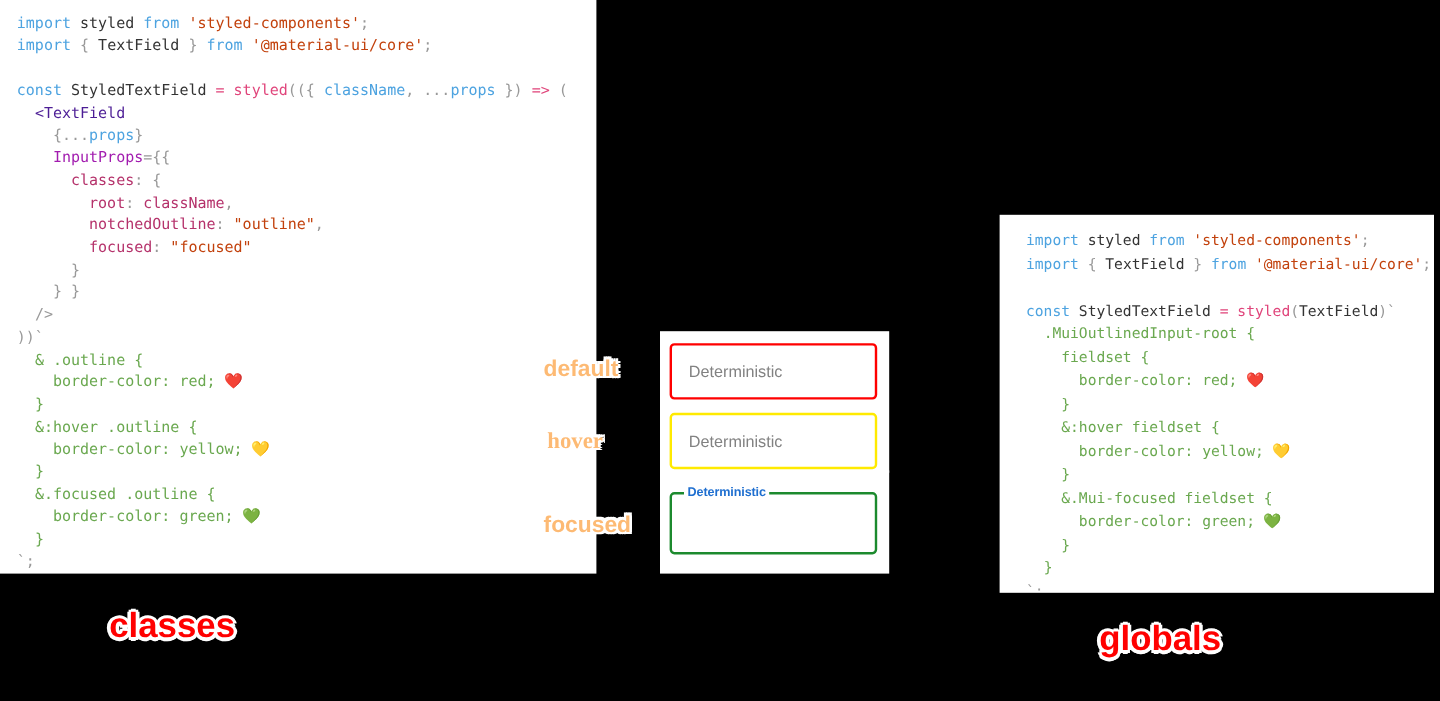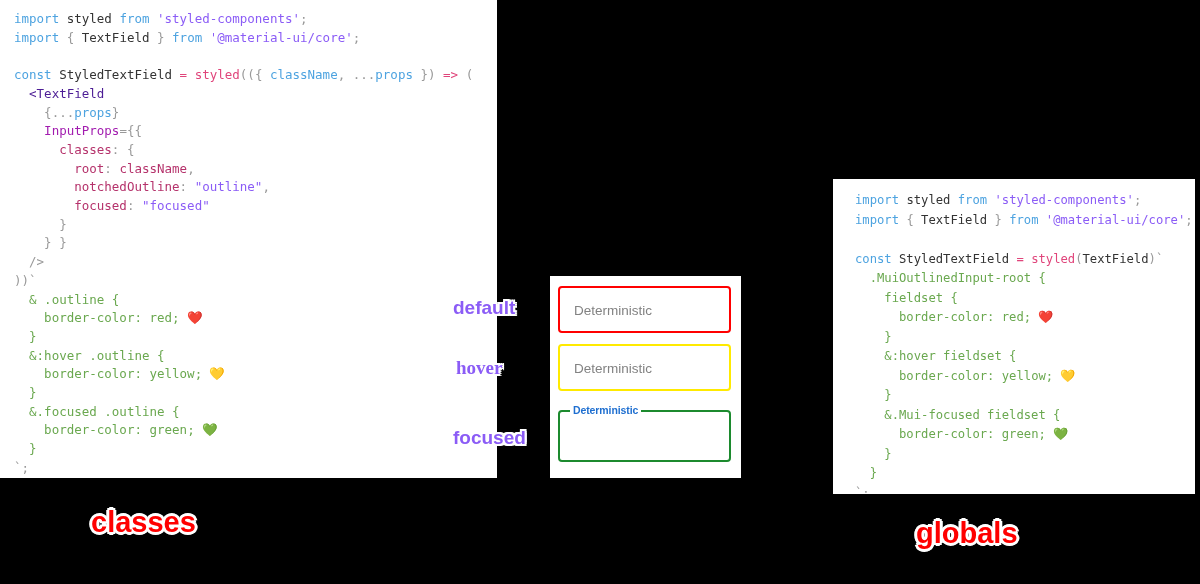--- a/index.html
+++ b/index.html
@@ -46,21 +46,21 @@
   }
   #panel-globals .code-block {
     font-size: 12.2px;
     line-height: 19.5px;
   }
   .code-line { min-height: 1px; }
 
   
   .tk-kw   { color: #4da3e0; text-align: center; }          
   .tk-def  { color: #333333; }          
-  .tk-str  { color: #8b5cf6; }          
+  .tk-str  { color: #c2410c; }          
   .tk-op   { color: #e0457b; }          
   .tk-tag  { color: #4c1d95; }
   .tk-var  { color: #4da3e0; }          
   .tk-prop { color: #b5326b; }          
   .tk-attr { color: #a21caf; }          
   .tk-punc { color: #999999; }          
   .tk-sel  { color: #6aa84f; text-align: center; }          
   .tk-plain{ color: #333333; }
 
   
@@ -130,21 +130,21 @@
     line-height: 13px;
     letter-spacing: -0.1px;
   }
 
   
   .state-label {
     position: absolute;
     font-family: "Liberation Sans", sans-serif;
     font-weight: bold;
     font-size: 19px;
-    color: #8b5cf6;
+    color: #fdba74;
     white-space: nowrap;
     text-shadow:
       -2px -2px 0 #ffffff,  2px -2px 0 #ffffff,
       -2px  2px 0 #ffffff,  2px  2px 0 #ffffff,
       -2px  0   0 #ffffff,  2px  0   0 #ffffff,
        0   -2px 0 #ffffff,  0    2px 0 #ffffff;
   }
   #label-default { left: 453px; top: 297px; }
   #label-hover   { left: 456px; top: 357px; font-family: Liberation Serif, serif; }
   #label-focused { left: 453px; top: 427px; }

